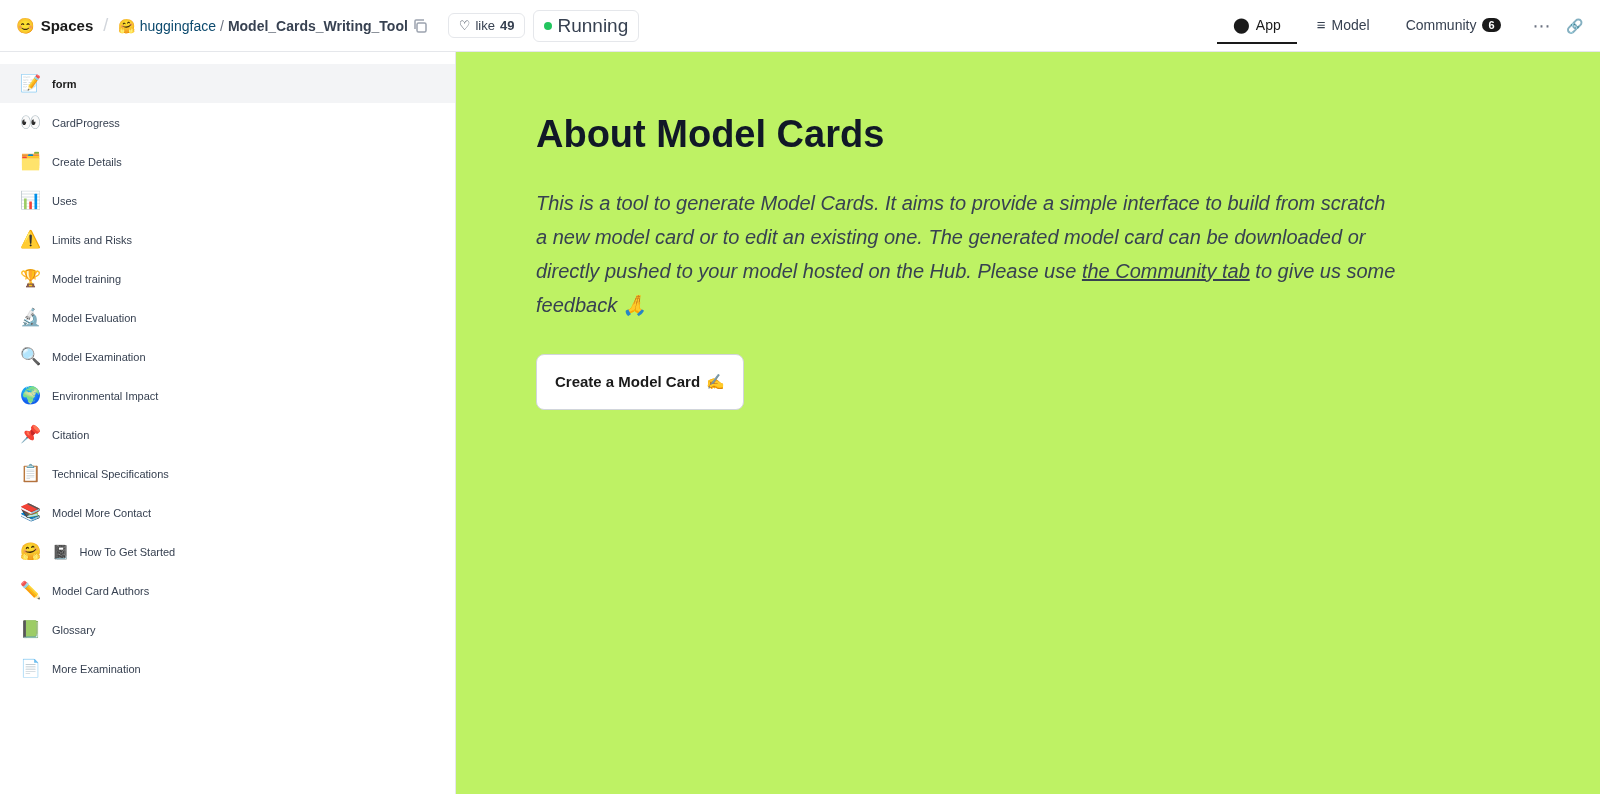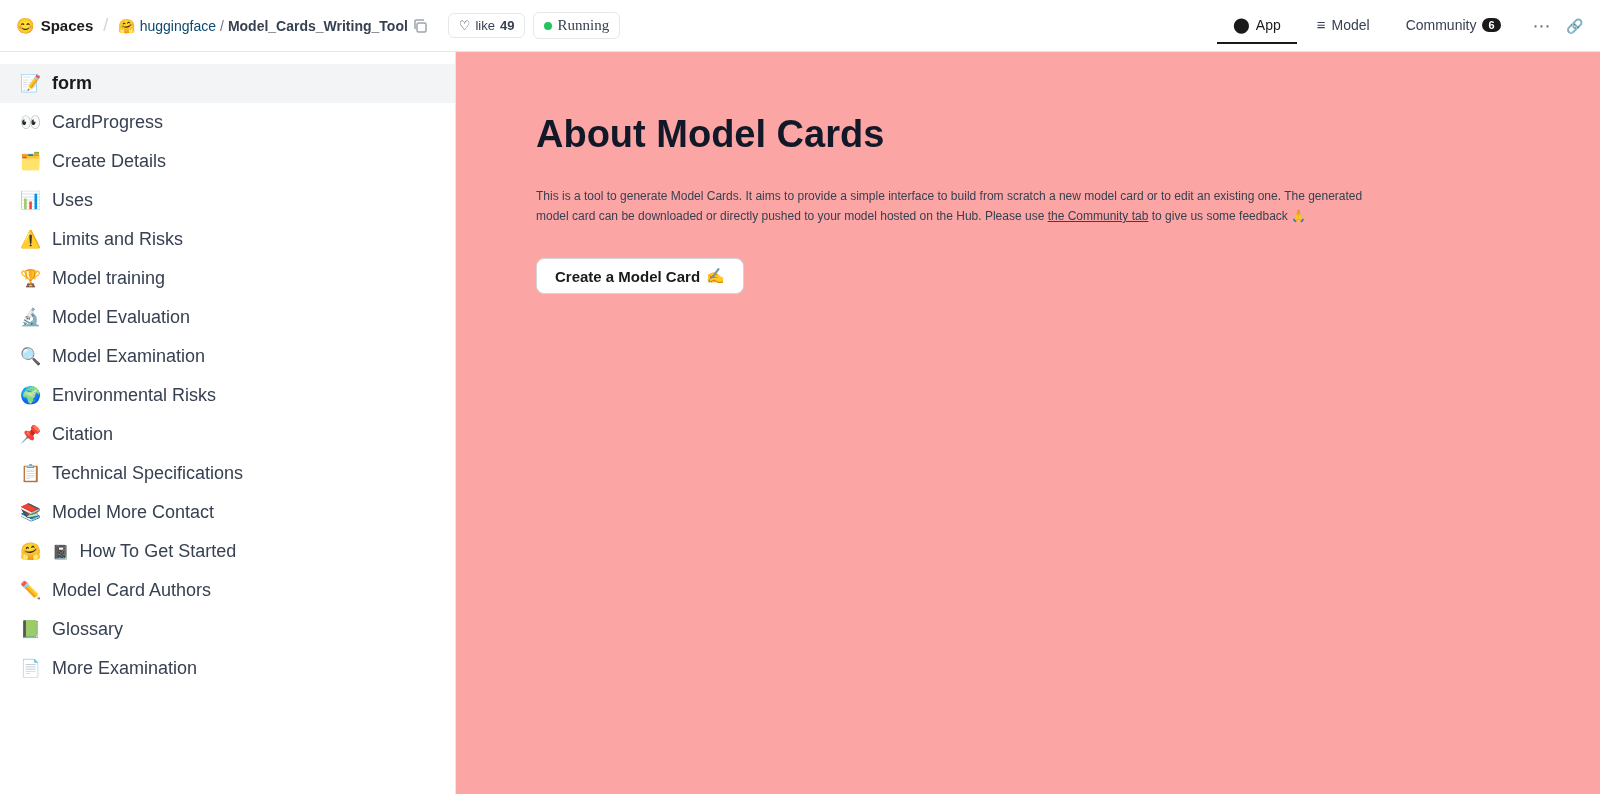--- a/index.html
+++ b/index.html
@@ -72,24 +72,23 @@
     .like-count {
       font-weight: 600;
     }
     .running-badge {
       display: flex;
       align-items: center;
       gap: 5px;
       border: 1px solid #e5e7eb;
       border-radius: 6px;
       padding: 4px 10px;
-      font-size: 15px;
-      color: #374151;
-      background: #fff;
-      font-family: Liberation Serif, serif;
+      font-size: 19px;
+      color: #374151;
+      background: #fff;
     }
     .running-dot {
       width: 8px;
       height: 8px;
       border-radius: 50%;
       background: #22c55e;
     }
     .header-nav {
       display: flex;
       align-items: center;
@@ -161,56 +160,57 @@
       background: #f3f4f6;
       font-weight: 600;
       color: #1a1a1a;
     }
     .sidebar-item .item-icon {
       font-size: 17px;
       width: 22px;
       text-align: center;
     }
     .sidebar-item .item-label {
-      font-size: 18px;
+      font-size: 11px;
     }
 
     
     .content {
       flex: 1;
       padding: 60px 80px;
       overflow-y: auto;
-      background: #fca5a5;
+      background: #bef264;
     }
     .content-title {
       font-size: 38px;
       font-weight: 800;
       color: #111827;
       margin-bottom: 28px;
       line-height: 1.2;
     }
     .content-desc {
-      font-size: 12px;
+      font-size: 20px;
       line-height: 1.7;
       color: #374151;
       max-width: 860px;
       margin-bottom: 32px;
+      font-style: italic;
     }
     .community-link {
       text-decoration: underline;
       color: #374151;
       font-weight: 500;
     }
     .create-btn {
       display: inline-flex;
       align-items: center;
       gap: 6px;
       border: 1.5px solid #d1d5db;
       border-radius: 8px;
-      padding: 8px 18px;
+      padding: 18px 18px;
       font-size: 15px;
       font-weight: 600;
       color: #1a1a1a;
       cursor: pointer;
       background: #fff;
       transition: background 0.1s;
     }
   </style>
 </head>
 <body>
@@ -292,21 +292,21 @@
     <div class="sidebar-item">
       <span class="item-icon">🔬</span>
       <span class="item-label">Model Evaluation</span>
     </div>
     <div class="sidebar-item">
       <span class="item-icon">🔍</span>
       <span class="item-label">Model Examination</span>
     </div>
     <div class="sidebar-item">
       <span class="item-icon">🌍</span>
-      <span class="item-label">Environmental Risks</span>
+      <span class="item-label">Environmental Impact</span>
     </div>
     <div class="sidebar-item">
       <span class="item-icon">📌</span>
       <span class="item-label">Citation</span>
     </div>
     <div class="sidebar-item">
       <span class="item-icon">📋</span>
       <span class="item-label">Technical Specifications</span>
     </div>
     <div class="sidebar-item">

